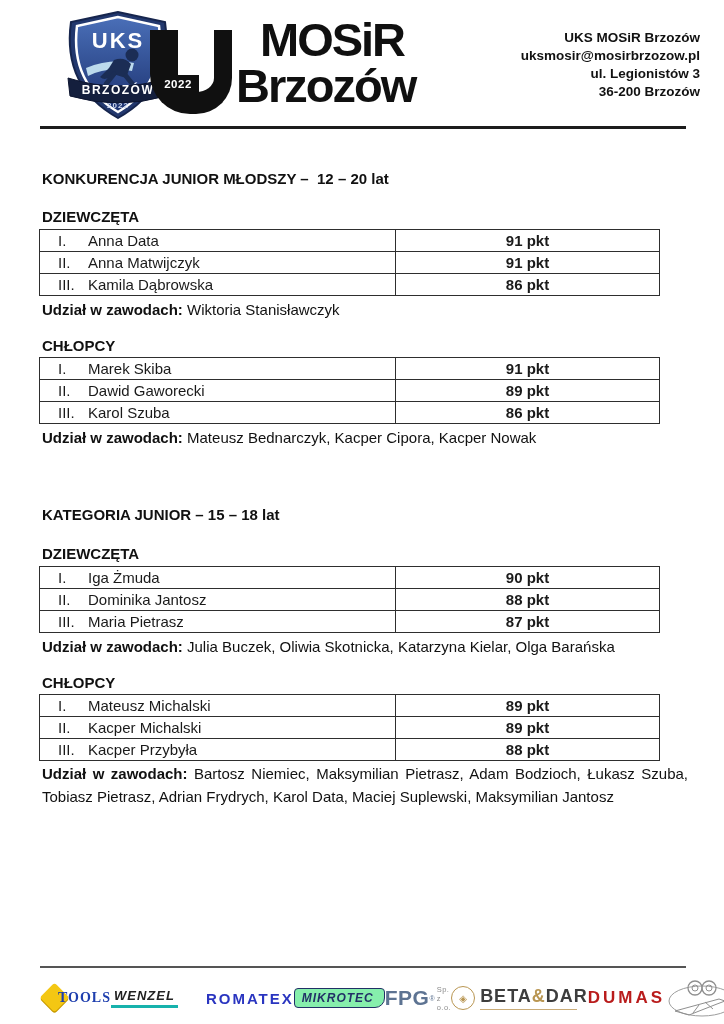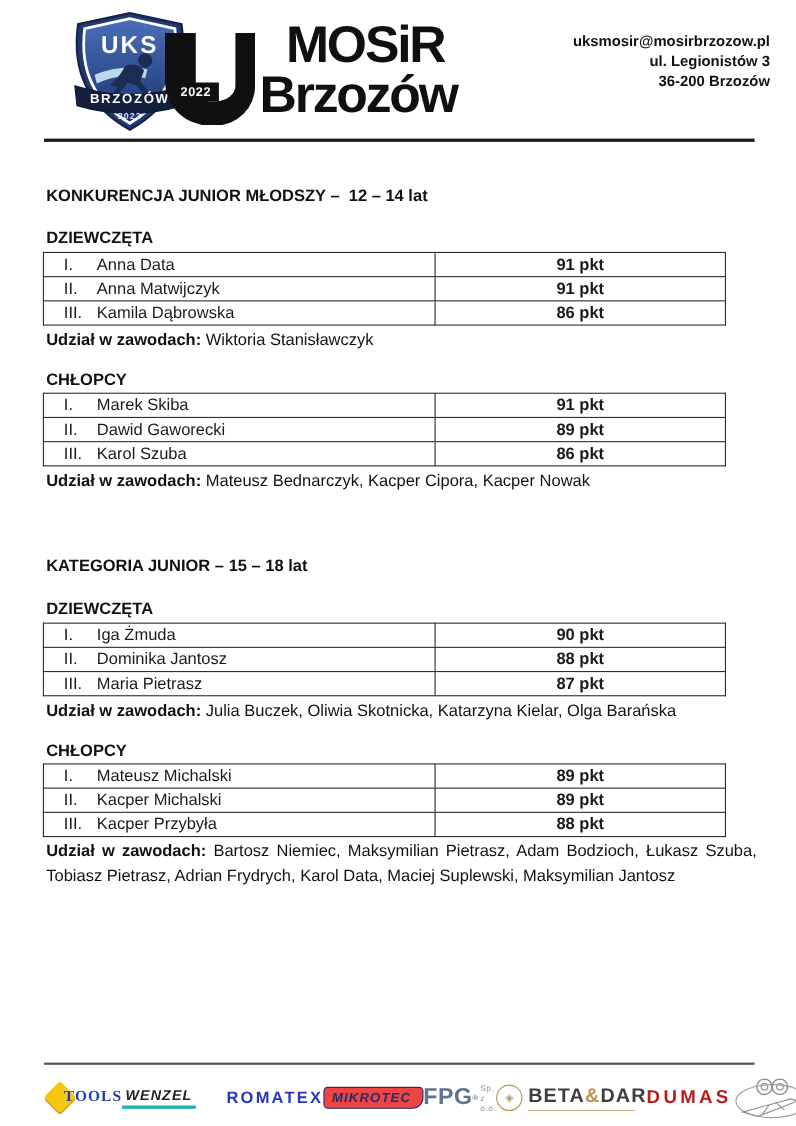--- a/index.html
+++ b/index.html
@@ -65,21 +65,21 @@
     position:absolute; left:0; top:-3px; width:21px; height:21px;
     background:#f4c713; transform:rotate(45deg); border-radius:3px;
     box-shadow:1px 1px 0 #c79a00;
   }
   .tools-text { position:relative; z-index:1; font-family:"Liberation Serif", serif; font-weight:800; font-size:14px; color:#1f3fae; letter-spacing:1px; }
 
   .wenzel-text { font-style:italic; font-weight:800; font-size:13px; letter-spacing:1px; color:#222; border-bottom:3px solid #17b2ac; padding:0 3px 2px 3px; }
 
   .romatex-text { font-weight:bold; font-size:15px; letter-spacing:2px; color:#2a35c0;margin-left:28px; }
 
-  .mikrotec-pill { background:#ef4444; border:1px solid #223066; border-radius:4px 4px 10px 4px; padding:2px 10px 2px 7px; }
+  .mikrotec-pill { background:#86efac; border:1px solid #223066; border-radius:4px 4px 10px 4px; padding:2px 10px 2px 7px; }
   .mikrotec-text { font-style:italic; font-weight:800; font-size:12px; letter-spacing:1px; color:#223066; }
 
   .fpg-text { font-size:21px; font-weight:600; color:#5d7392; letter-spacing:.5px; }
   .fpg-reg { font-size:7px; color:#5d7392; vertical-align:super; }
   .fpg-suffix { font-size:7.5px; color:#8c8c8c; margin-left:2px; letter-spacing:.5px; }
 
   .betadar { display:flex; align-items:center; gap:5px; }
   .betadar-circle {
     width:24px; height:24px; border:1.5px solid #b99652; border-radius:50%;
     display:flex; align-items:center; justify-content:center;
@@ -124,28 +124,29 @@
 <div class="logotype">
   <div class="big-u"></div>
   <div class="u-year-box">
     <span>2022</span>
   </div>
   <div class="lt-mosir">MOSiR</div>
   <div class="lt-brzozow">Brzozów</div>
 </div>
 
 <div class="contact">
+  <div>UKS MOSiR Brzozów</div>
   <div>uksmosir@mosirbrzozow.pl</div>
   <div>ul. Legionistów 3</div>
   <div>36-200 Brzozów</div>
 </div>
 
 <div class="header-rule"></div>
 
-<div class="sec-title" style="top:170px">KONKURENCJA JUNIOR MŁODSZY –  12 – 14 lat</div>
+<div class="sec-title" style="top:170px">KONKURENCJA JUNIOR MŁODSZY –  12 – 20 lat</div>
 
 <div class="grp-heading" style="top:208px">DZIEWCZĘTA</div>
 <table class="res" style="top:229px">
   <colgroup>
       <col style="width:356px">
       <col style="width:264px">
     </colgroup>
   <tbody>
       <tr>
     <td class="c-name"><span class="rank">I.</span><span>Anna Data</span></td>

